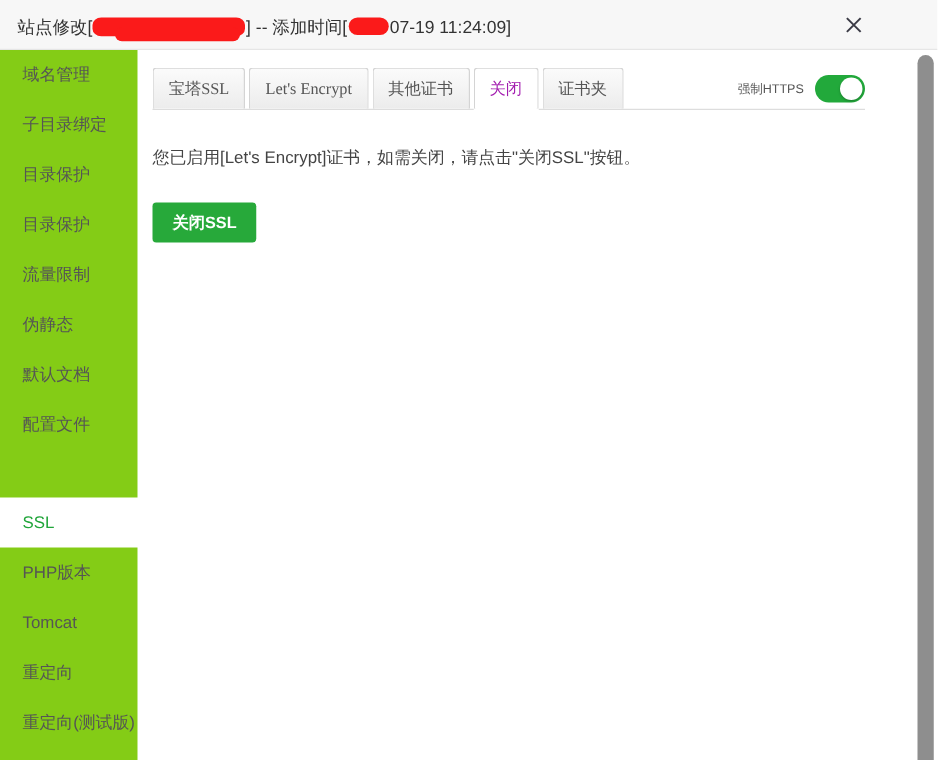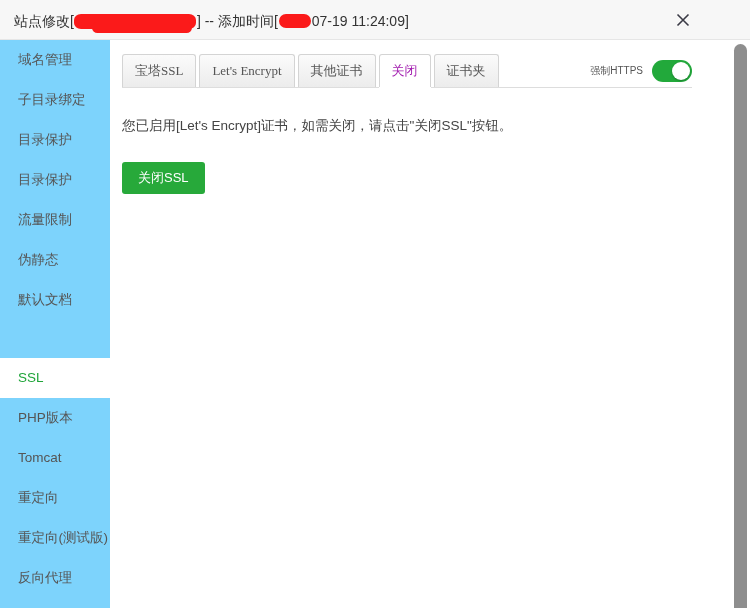--- a/index.html
+++ b/index.html
@@ -82,21 +82,21 @@
   }
   .close-btn svg { display: block; }
 
   
   .sidebar {
     position: absolute;
     left: 0;
     top: 40px;
     width: 127px;
     bottom: 0;
-    background: #7dd3fc;
+    background: #84cc16;
     border-right: 1px solid #e6e6e6;
     overflow: hidden;
   }
   .side-item {
     height: 40px;
     line-height: 40px;
     padding-left: 18px;
     font-size: 13.5px;
     color: #555;
     white-space: nowrap;
@@ -200,20 +200,21 @@
     display: inline-block;
     background: #27a93a;
     color: #ffffff;
     font-size: 13px;
     padding: 9px 16px;
     border: none;
     border-radius: 3px;
     cursor: pointer;
     font-family: inherit;
     line-height: 14px;
+    font-weight: bold;
   }
 
   
   .scroll-track {
     position: absolute;
     right: 0;
     top: 40px;
     width: 20px;
     bottom: 0;
     background: #ffffff;
@@ -245,20 +246,21 @@
   </div>
 
   <div class="sidebar">
     <div class="side-item"><span>域名管理</span></div>
     <div class="side-item"><span>子目录绑定</span></div>
     <div class="side-item"><span>目录保护</span></div>
     <div class="side-item"><span>目录保护</span></div>
     <div class="side-item"><span>流量限制</span></div>
     <div class="side-item"><span>伪静态</span></div>
     <div class="side-item"><span>默认文档</span></div>
+    <div class="side-item"><span>配置文件</span></div>
     <div class="side-item active"><span>SSL</span></div>
     <div class="side-item"><span>PHP版本</span></div>
     <div class="side-item"><span>Tomcat</span></div>
     <div class="side-item"><span>重定向</span></div>
     <div class="side-item"><span>重定向(测试版)</span></div>
     <div class="side-item"><span>反向代理</span></div>
   </div>
 
   <div class="main">
 

